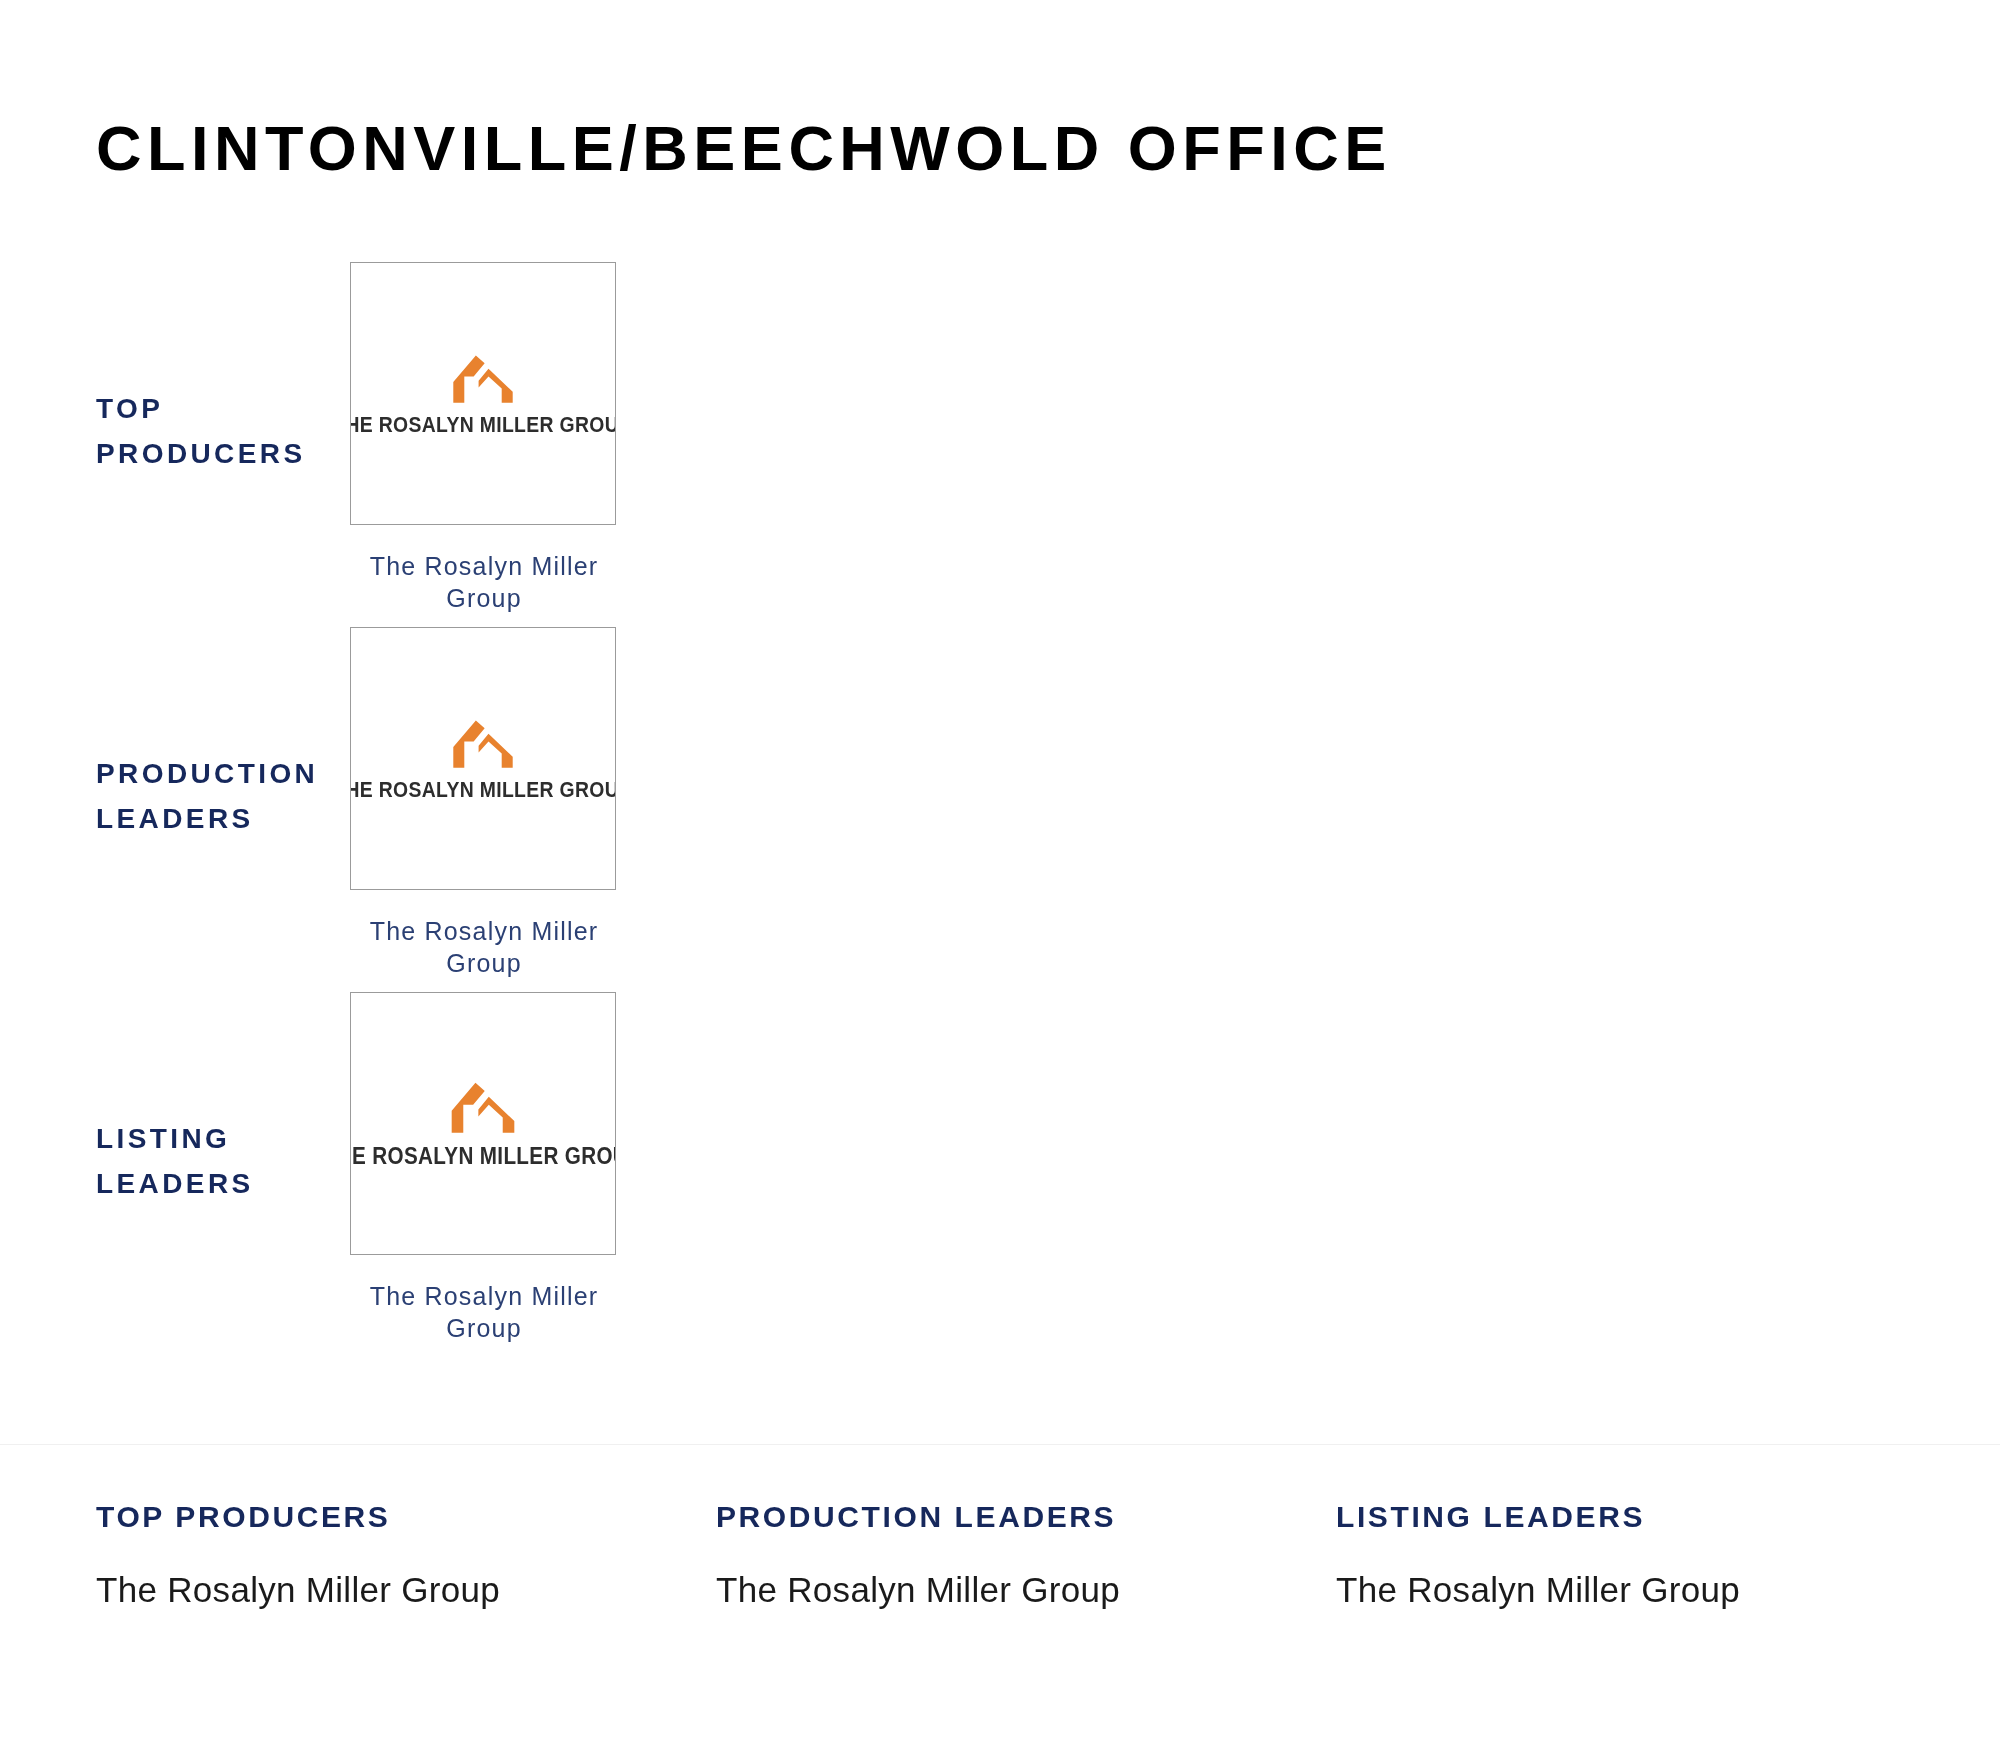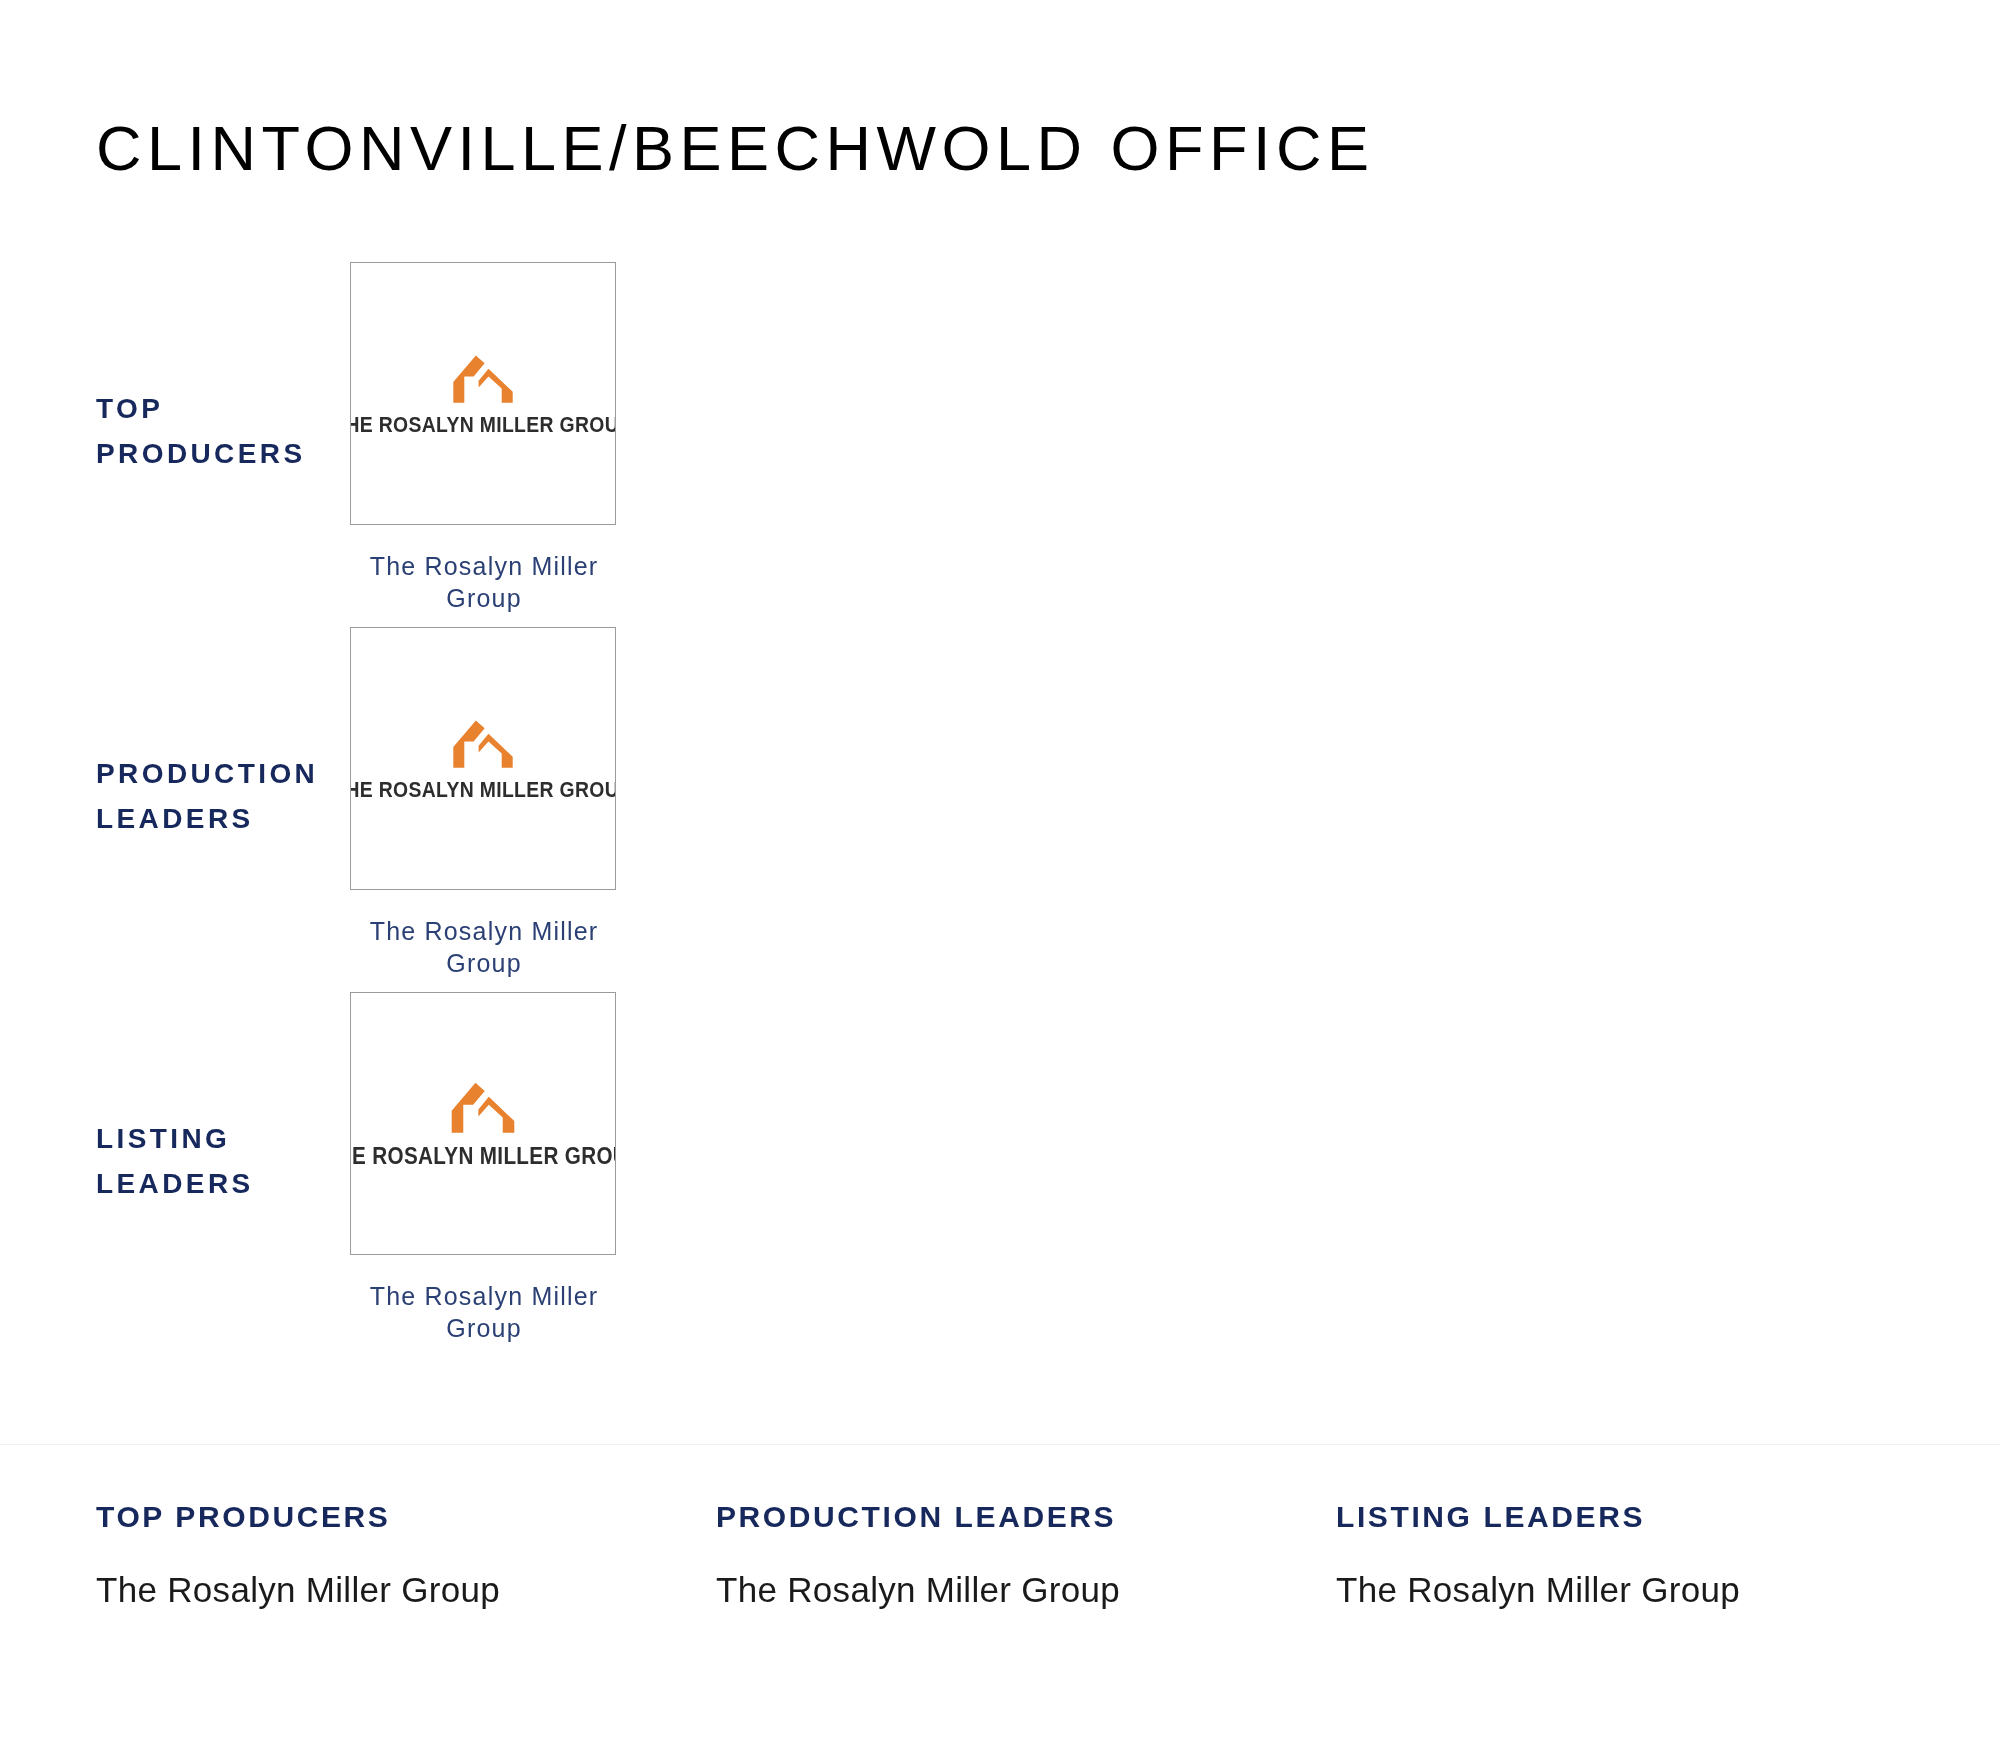--- a/index.html
+++ b/index.html
@@ -16,21 +16,21 @@
     overflow: hidden;
     position: relative;
   }
 
   
   .page-title {
     position: absolute;
     left: 96px;
     top: 72px;
     font-size: 63px;
-    font-weight: 400;
+    font-weight: 700;
     letter-spacing: 5.5px;
     color: #000000;
     white-space: nowrap;
     line-height: 1.1;
   }
 
   
   .awards-block {
     position: absolute;
     left: 0;

